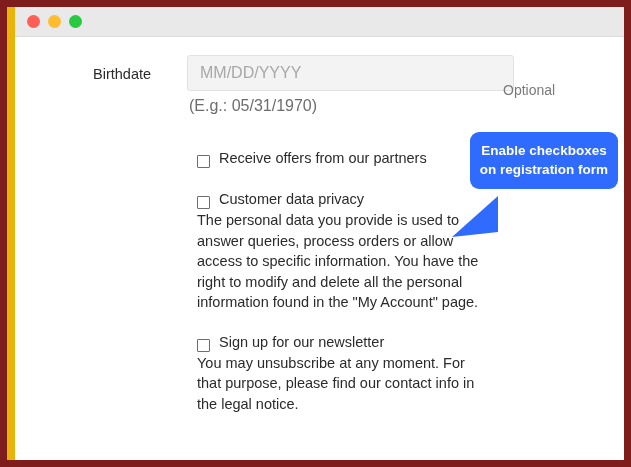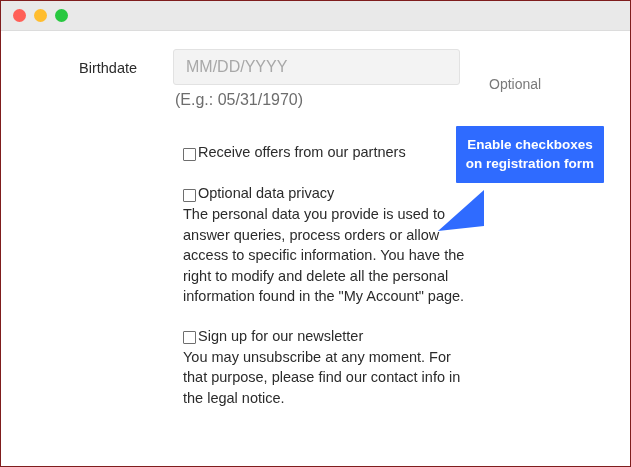--- a/index.html
+++ b/index.html
@@ -10,24 +10,25 @@
     width: 631px;
     height: 467px;
     background: #ffffff;
     font-family: "Liberation Sans", sans-serif;
     overflow: hidden;
   }
   .window {
     position: relative;
     width: 631px;
     height: 467px;
-    background: #a16207;
-    box-sizing: border-box;
-    border: 1px solid #7f1d1d;
+    background: #eab308;
+    box-sizing: border-box;
+    border: 7px solid #7f1d1d;
     overflow: hidden;
+    padding-left: 8px;
   }
   .titlebar {
     height: 30px;
     background: #e9e9e9;
     border-bottom: 1px solid #dcdcdc;
     display: flex;
     align-items: center;
     padding-left: 12px;
     gap: 8px;
     box-sizing: border-box;
@@ -60,21 +61,21 @@
     position: absolute;
     left: 78px;
     top: 11px;
     font-size: 14.5px;
     color: #2b2b2b;
   }
   .field-input {
     position: absolute;
     left: 172px;
     top: 0;
-    width: 287px;
+    width: 327px;
     height: 36px;
     background: #f3f3f3;
     border: 1px solid #e2e2e2;
     border-radius: 3px;
     box-sizing: border-box;
     font-family: "Liberation Sans", sans-serif;
     font-size: 16px;
     color: #9b9b9b;
     padding: 0 12px;
     outline: none;
@@ -98,22 +99,22 @@
   
   .checks {
     position: absolute;
     left: 182px;
     top: 112px;
     width: 300px;
   }
   .check-group { margin-bottom: 14px; }
   .check-line {
     display: flex;
-    align-items: center;
-    gap: 2px;
+    align-items: flex-end;
+    gap: 9px;
   }
   .cbox {
     width: 13px;
     height: 13px;
     border: 1px solid #6e6e6e;
     background: #ffffff;
     box-sizing: border-box;
     flex: 0 0 auto;
     margin-top: 3px;
     border-radius: 1px;
@@ -132,21 +133,21 @@
     width: 292px;
   }
 
   
   .callout {
     position: absolute;
     left: 455px;
     top: 95px;
     width: 148px;
     background: #2f6bff;
-    border-radius: 1px;
+    border-radius: 9px;
     padding: 9px 6px 10px;
     box-sizing: border-box;
     text-align: center;
     color: #ffffff;
     font-size: 13.5px;
     font-weight: bold;
     line-height: 19px;
   }
   .tail-svg {
     position: absolute;
@@ -181,21 +182,21 @@
       <div class="check-group" style="margin-bottom:22px;">
         <div class="check-line">
           <span class="cbox"></span>
           <span class="check-label">Receive offers from our partners</span>
         </div>
       </div>
 
       <div class="check-group" style="margin-bottom:20px;">
         <div class="check-line">
           <span class="cbox"></span>
-          <span class="check-label">Optional data privacy</span>
+          <span class="check-label">Customer data privacy</span>
         </div>
         <div class="check-desc">The personal data you provide is used to answer queries, process orders or allow access to specific information. You have the right to modify and delete all the personal information found in the "My Account" page.</div>
       </div>
 
       <div class="check-group" style="margin-bottom:22px;">
         <div class="check-line">
           <span class="cbox"></span>
           <span class="check-label">Sign up for our newsletter</span>
         </div>
         <div class="check-desc">You may unsubscribe at any moment. For that purpose, please find our contact info in the legal notice.</div>

